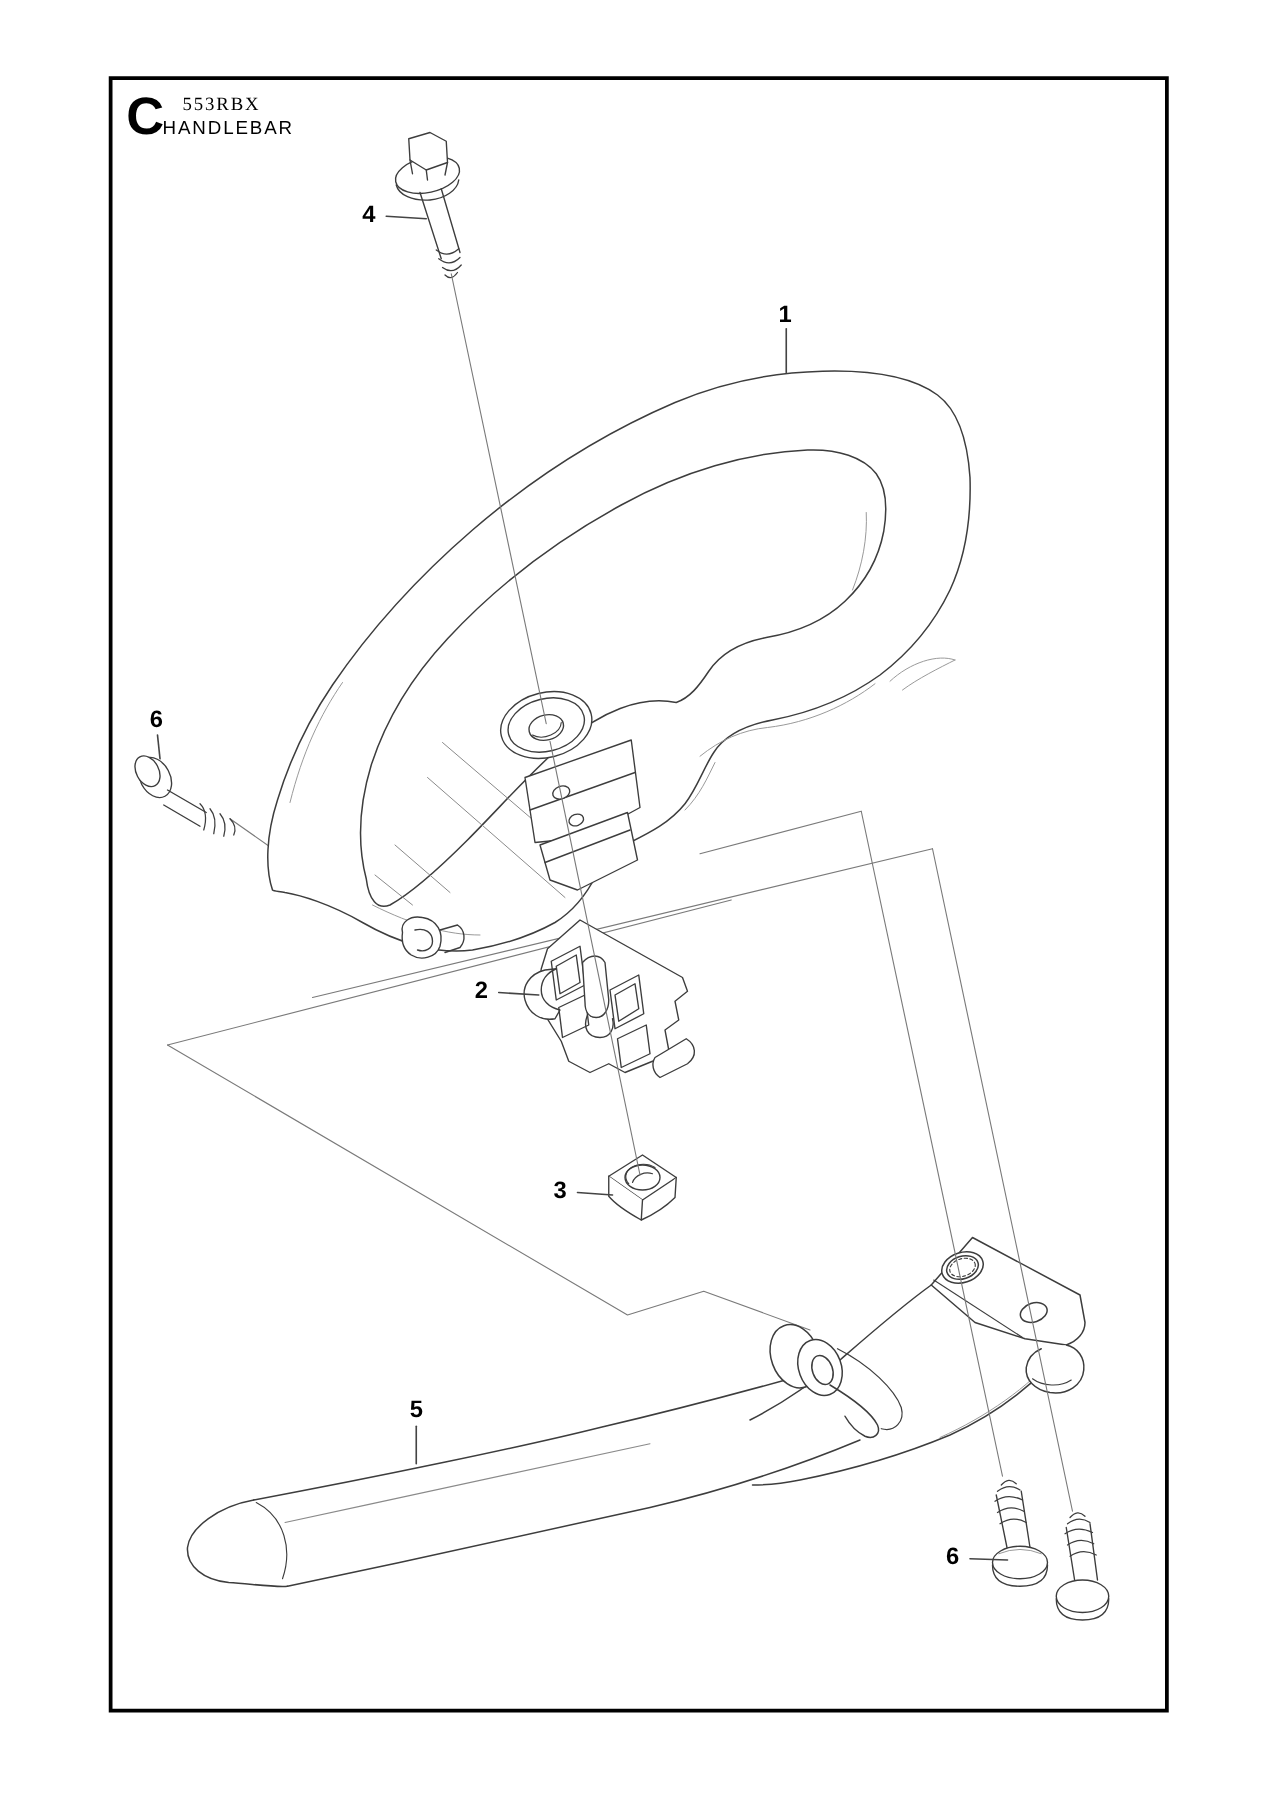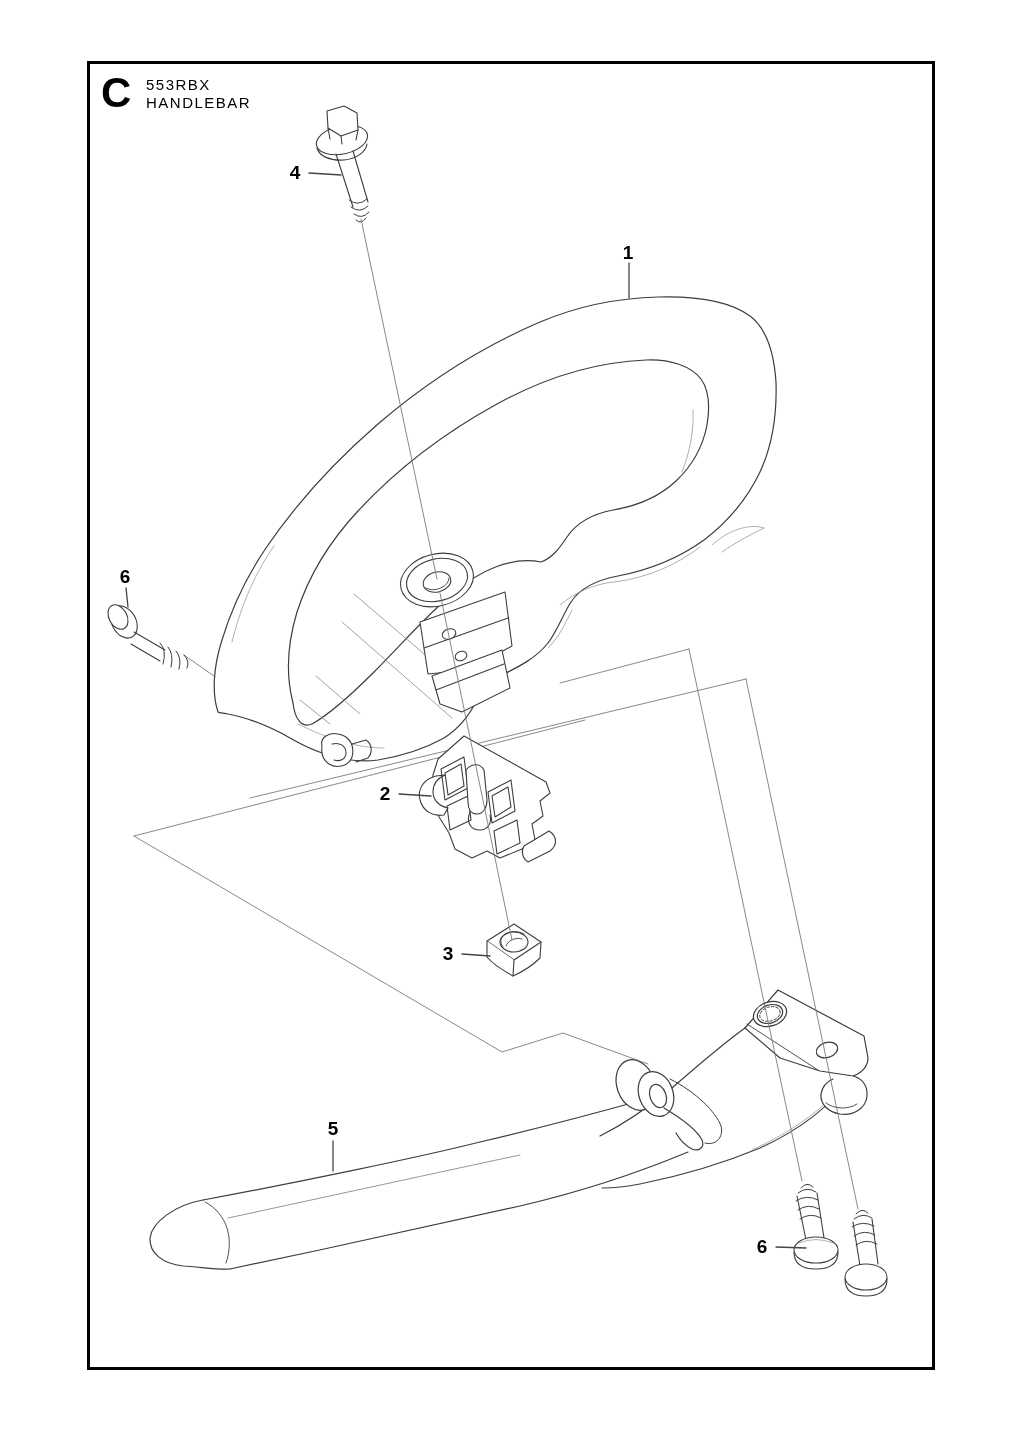--- a/index.html
+++ b/index.html
@@ -1,22 +1,22 @@
 <!DOCTYPE html>
 <html><head>
 <meta charset="utf-8">
 <style>
   html,body{margin:0;padding:0;background:#ffffff;}
   .stage{position:relative;width:1024px;height:1435px;background:#ffffff;overflow:hidden;
          font-family:"Liberation Sans", sans-serif;}
   .frame{position:absolute;left:87px;top:61px;width:842px;height:1303px;border:3px solid #000;}
   svg.drawing{position:absolute;left:0;top:0;width:1024px;height:1435px;}
   .hdr-letter{position:absolute;left:101px;top:72px;font-size:42px;font-weight:bold;color:#000;line-height:1;}
-  .hdr-model{position:absolute;left:146px;top:77px;font-size:15px;letter-spacing:1.5px;color:#000;line-height:1;}
-  .hdr-title{position:absolute;left:146px;top:95px;font-size:15px;letter-spacing:1.5px;color:#000;line-height:1;}
+  .hdr-model{position:absolute;left:146px;top:77px;font-size:15px;letter-spacing:1.5px;color:#000;line-height:1;font-family:Liberation Serif, serif;}
+  .hdr-title{position:absolute;left:130px;top:95px;font-size:15px;letter-spacing:1.5px;color:#000;line-height:1;}
   .callout{position:absolute;transform:translate(-50%,-50%);font-size:19px;font-weight:bold;color:#000;line-height:1;}
 </style>
 </head>
 <body>
 
 <div class="stage">
 
   <div class="frame"></div>
 
   <div class="hdr-letter">C</div>

